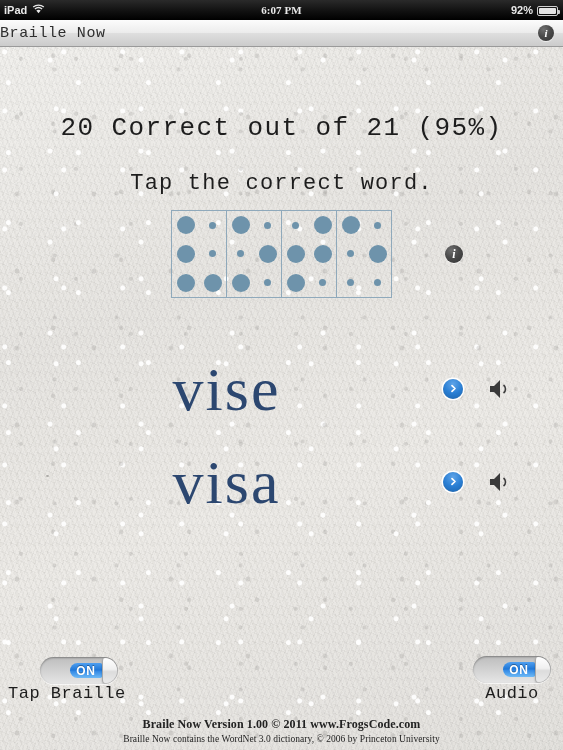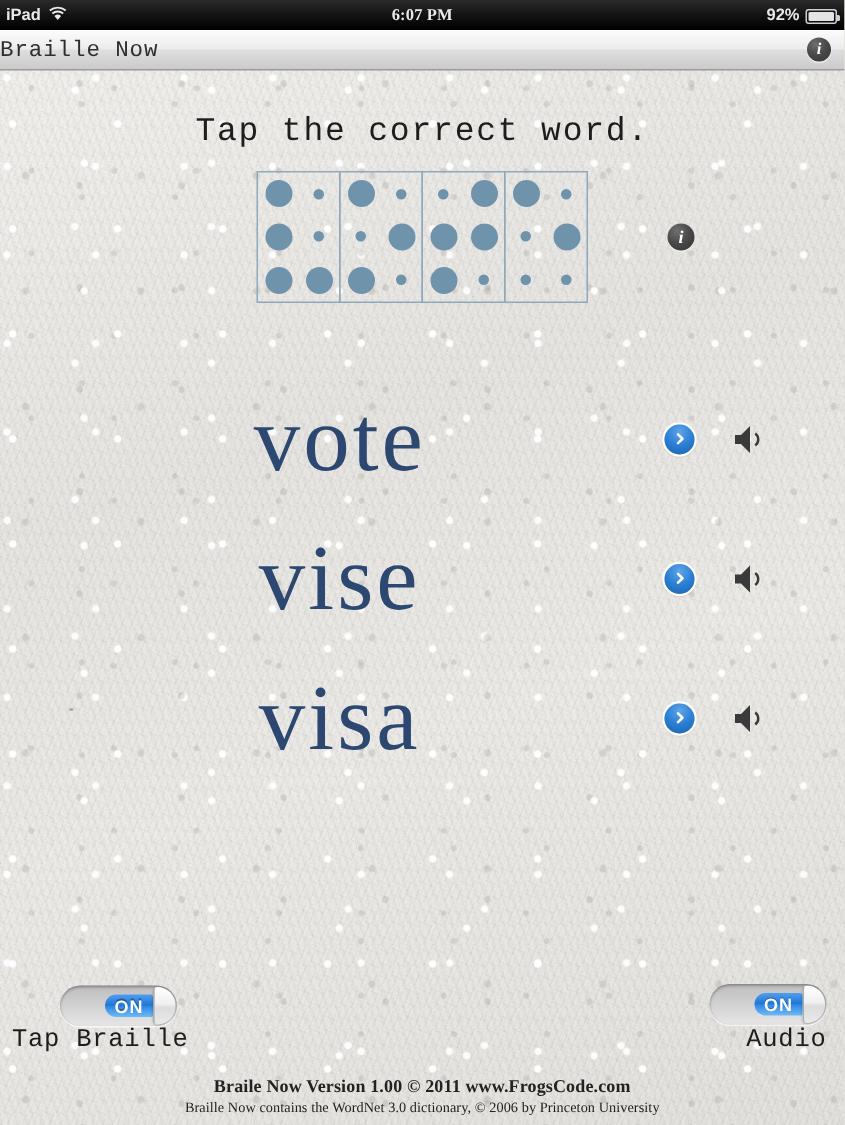--- a/index.html
+++ b/index.html
@@ -186,21 +186,21 @@
   }
   .toggle-label {
     font-family:"Liberation Mono", monospace;
     font-size:17px; color:#1d1d1d; letter-spacing:0.5px;
   }
 
   .bottom-left  { position:absolute; left:8px;  bottom:47px; }
   .bottom-left .toggle { margin-left:32px; }
   .bottom-right { position:absolute; right:8px; bottom:47px; text-align:right; }
   .bottom-right .toggle { margin-left:auto; margin-right:4px; }
-  .bottom-right .toggle-label { display:block; margin-top:1px; margin-right:4px; }
+  .bottom-right .toggle-label { display:block; margin-top:1px; margin-right:4px;text-align:center; }
 
   
   .footer {
     position:absolute; left:0; right:0; bottom:6px; text-align:center;
     font-family:"Liberation Serif", serif; color:#222;
   }
   .footer .line1 { font-size:12px; font-weight:bold; letter-spacing:0.1px; }
   .footer .line2 { font-size:9.5px; margin-top:2px; letter-spacing:0.05px; }
 
   
@@ -237,20 +237,21 @@
 
 <div class="navbar">
   <div class="title">Braille Now</div>
   <div class="nav-info">
     <div class="info-icon">i</div>
   </div>
 </div>
 
 <div class="content">
 
+  <div class="score">20 Correct out of 21 (95%)</div>
   <div class="prompt">Tap the correct word.</div>
 
   <div class="braille-row">
     <div class="braille-cells">
 
       <div class="bcell">
         <span class="dot up"></span>
         <span class="dot down"></span>
         <span class="dot up"></span>
         <span class="dot down"></span>
@@ -286,38 +287,20 @@
       </div>
 
     </div>
     <div class="braille-info">
       <div class="info-icon big">i</div>
     </div>
   </div>
 
   <div class="words">
 
-    <div class="word-row">
-      <div class="word">vote</div>
-      <div class="arrow-btn">
-        <span>
-          <svg width="9" height="9" viewBox="0 0 9 9">
-            <path d="M3 1.6 L6 4.5 L3 7.4" stroke="#ffffff" stroke-width="1.7" fill="none" stroke-linecap="round" stroke-linejoin="round"></path>
-          </svg>
-        </span>
-      </div>
-      <div class="speaker">
-        <span>
-          <svg width="24" height="22" viewBox="0 0 24 22">
-            <path d="M2 8 L6 8 L12 2 L12 20 L6 14 L2 14 Z" fill="#3a3a3a"></path>
-            <path d="M15.5 7 a5 5 0 0 1 0 8" stroke="#3a3a3a" stroke-width="1.6" fill="none"></path>
-          </svg>
-        </span>
-      </div>
-    </div>
 
     <div class="word-row">
       <div class="word">vise</div>
       <div class="arrow-btn">
         <span>
           <svg width="9" height="9" viewBox="0 0 9 9">
             <path d="M3 1.6 L6 4.5 L3 7.4" stroke="#ffffff" stroke-width="1.7" fill="none" stroke-linecap="round" stroke-linejoin="round"></path>
           </svg>
         </span>
       </div>

